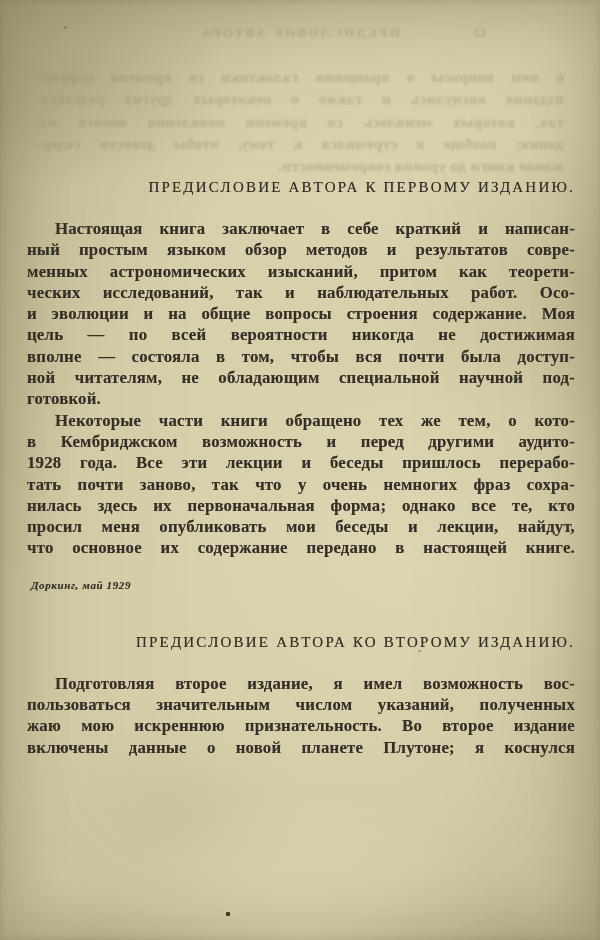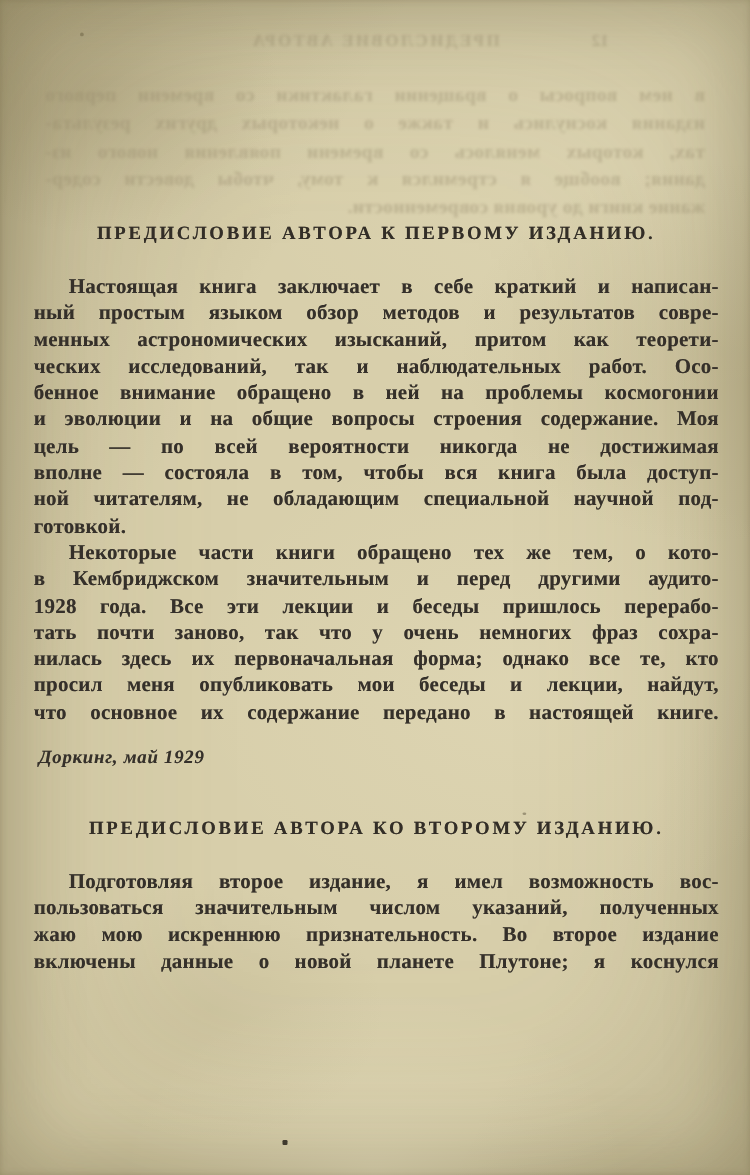--- a/index.html
+++ b/index.html
@@ -55,42 +55,42 @@
   .ghost-line.no-just{text-align:left;text-align-last:left;}
 
   
   .text-block{
     position:absolute;left:27px;right:25px;top:177px;
     z-index:2;
     color:#35302a;
   }
   .section-heading{
     margin:36px 0 20px 0;
-    text-align:center;
-    font-size:15px;font-weight:bold;
+    text-align:right;
+    font-size:15px;font-weight:normal;
     letter-spacing:2.2px;
     line-height:21px;
     color:#332e27;
     text-shadow:0 0 .5px rgba(51,46,39,.55);
   }
   .section-heading:first-child{margin-top:0;}
   .line{
     font-size:16.8px;font-weight:bold;
     line-height:21.3px;
     letter-spacing:.2px;
     text-align:justify;text-align-last:justify;
     text-shadow:0 0 .5px rgba(53,48,42,.5);
     white-space:normal;
   }
   .line.indent{text-indent:28px;}
   .line.no-just{text-align:right;text-align-last:left;}
   .dateline{
     margin-top:16px;
     font-style:italic;font-weight:bold;
-    font-size:15px;line-height:21px;
+    font-size:11px;line-height:21px;
     letter-spacing:.6px;
     padding-left:4px;
     text-shadow:0 0 .4px rgba(53,48,42,.45);
   }
 
   
   .speck{position:absolute;border-radius:50%;z-index:3;}
   .s1{left:226px;top:912px;width:4px;height:4px;background:#3f3a2e;border-radius:1px;}
   .s2{left:64px; top:26px; width:3px;height:3px;background:rgba(110,100,70,.55);}
   .s3{left:418px;top:650px;width:3px;height:2px;background:rgba(80,70,50,.45);}
@@ -113,28 +113,27 @@
         <div class="ghost-line no-just">жание книги до уровня современности.</div>
       </div>
   </div>
 
   <main class="text-block" id="text-block">
       <div class="section-heading">ПРЕДИСЛОВИЕ АВТОРА К ПЕРВОМУ ИЗДАНИЮ.</div>
       <div class="line indent">Настоящая книга заключает в себе краткий и написан-</div>
       <div class="line">ный простым языком обзор методов и результатов совре-</div>
       <div class="line">менных астрономических изысканий, притом как теорети-</div>
       <div class="line">ческих исследований, так и наблюдательных работ. Осо-</div>
-      <div class="line">бенное внимание обращено в ней на проблемы космогонии</div>
       <div class="line">и эволюции и на общие вопросы строения содержание. Моя</div>
       <div class="line">цель — по всей вероятности никогда не достижимая</div>
-      <div class="line">вполне — состояла в том, чтобы вся книга была доступ-</div>
+      <div class="line">вполне — состояла в том, чтобы вся почти была доступ-</div>
       <div class="line">ной читателям, не обладающим специальной научной под-</div>
       <div class="line no-just">готовкой.</div>
       <div class="line indent">Некоторые части книги обращено тех же тем, о кото-</div>
-      <div class="line">в Кембриджском значительным и перед другими аудито-</div>
+      <div class="line">в Кембриджском возможность и перед другими аудито-</div>
       <div class="line">1928 года. Все эти лекции и беседы пришлось перерабо-</div>
       <div class="line">тать почти заново, так что у очень немногих фраз сохра-</div>
       <div class="line">нилась здесь их первоначальная форма; однако все те, кто</div>
       <div class="line">просил меня опубликовать мои беседы и лекции, найдут,</div>
       <div class="line">что основное их содержание передано в настоящей книге.</div>
       <div class="dateline">Доркинг, май 1929</div>
       <div class="section-heading">ПРЕДИСЛОВИЕ АВТОРА КО ВТОРОМУ ИЗДАНИЮ.</div>
       <div class="line indent">Подготовляя второе издание, я имел возможность вос-</div>
       <div class="line">пользоваться значительным числом указаний, полученных</div>
       <div class="line">жаю мою искреннюю признательность. Во второе издание</div>

